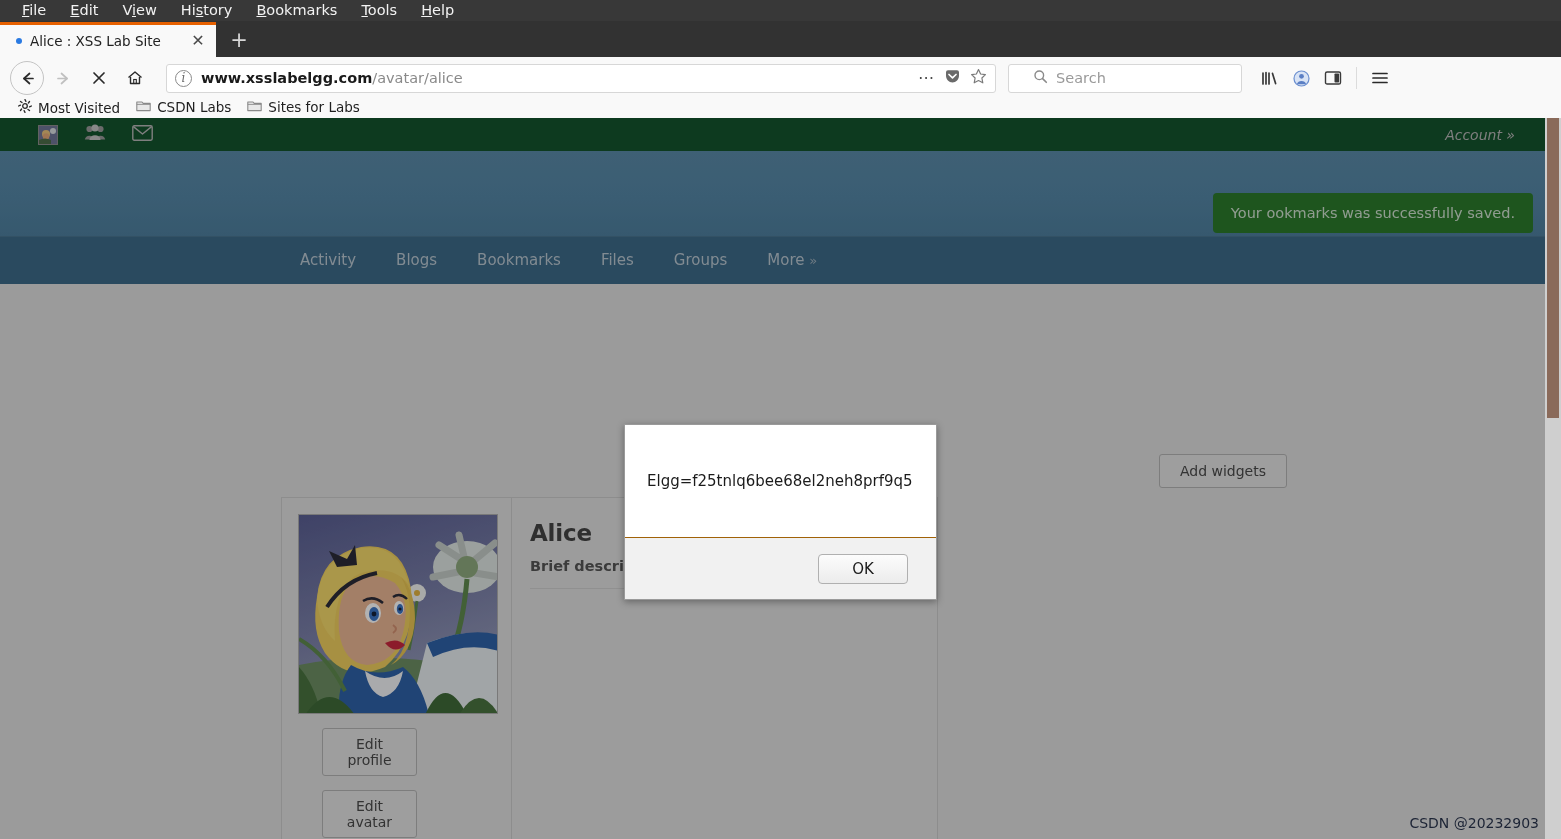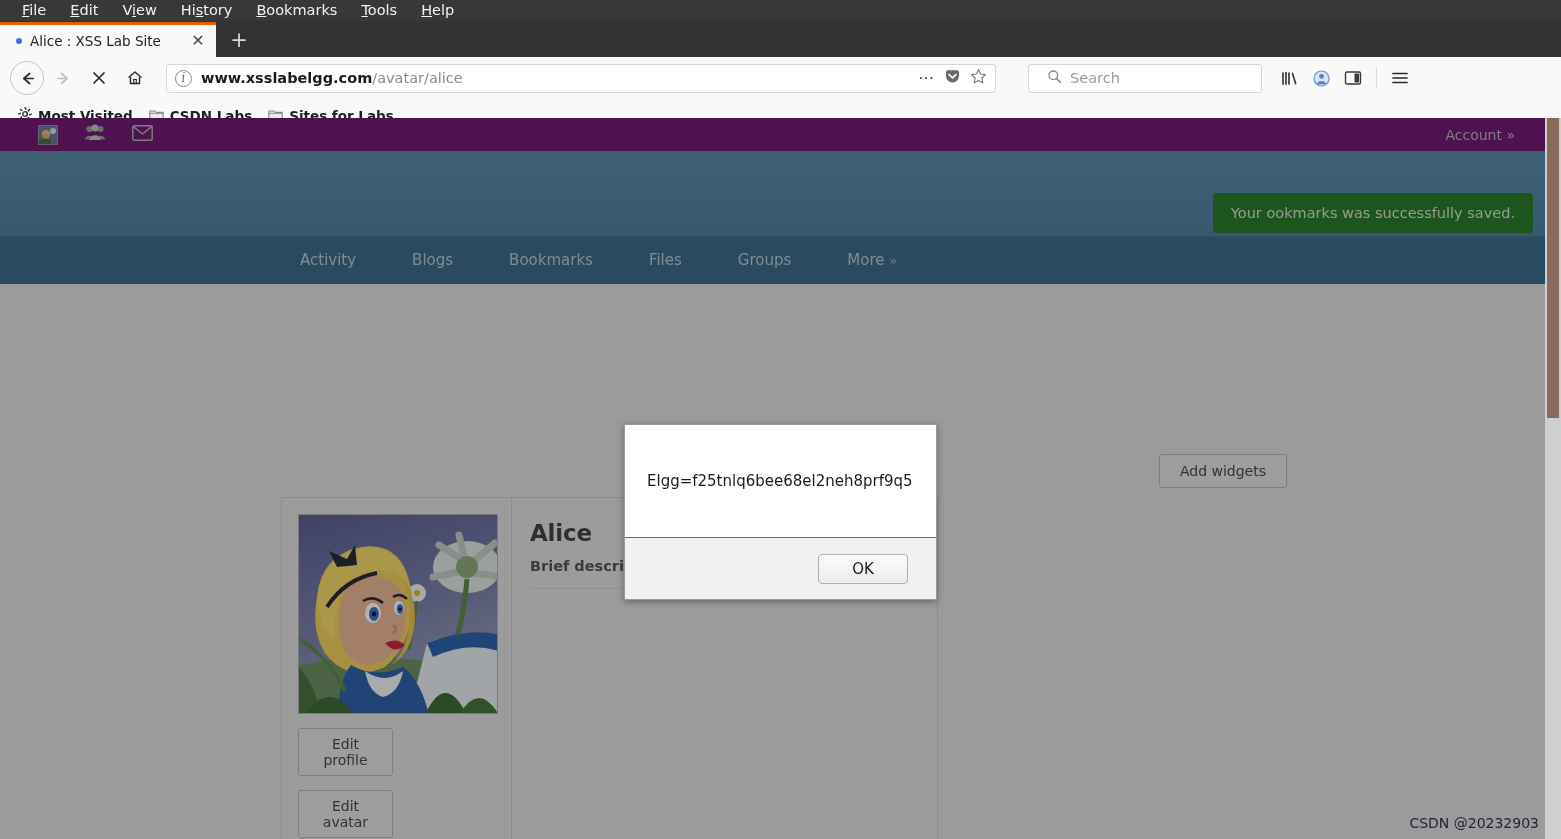--- a/index.html
+++ b/index.html
@@ -76,32 +76,32 @@
     justify-content: center; font-style: italic; font-family: "DejaVu Serif", serif;
     flex: none; margin-right: 9px;
   }
   .url-text { font-size: 14.5px; color: #8a8a8a; white-space: nowrap; }
   .url-text b { color: #1a1a1a; font-weight: 700; }
   .url-icons { display: flex; align-items: center; gap: 9px; margin-left: auto; flex: none; }
   .ellipsis-ic { color: #4a4a4a; font-size: 16px; letter-spacing: 1px; line-height: 0.6; }
 
   .searchbar {
     width: 234px; height: 29px; background: #fff; border: 1px solid #d7d7d7;
-    border-radius: 3px; display: flex; align-items: center; padding: 0 18px;
-    margin-left: 24px; flex: none;
+    border-radius: 3px; display: flex; align-items: center; padding: 0 24px;
+    margin-left: 4px; flex: none;
   }
   .search-ph { font-size: 14.5px; color: #9a9a9a; margin-left: 8px; }
 
   .chrome-right { display: flex; align-items: center; gap: 2px; margin-left: 10px; }
   .chrome-right .nav-btn { width: 30px; }
   .chrome-sep { width: 1px; height: 22px; background: #dcdcdc; margin: 0 6px; }
 
   .bookmarkbar {
-    height: 26px; background: #f9f9f9; display: flex; align-items: flex-end;
-    padding-left: 10px; gap: 0; border-bottom: 1px solid #d4d0c8; font-weight: bold;
+    height: 26px; background: #f9f9f9; display: flex; align-items: flex-start;
+    padding-left: 10px; gap: 0; border-bottom: 1px solid #d4d0c8;
   }
   .bm {
     display: flex; align-items: center; gap: 6px; padding: 0 8px;
     font-size: 13.5px; color: #1f1f1f; white-space: nowrap;
   }
 
   
   .viewport {
     position: absolute; top: 118px; left: 0;
     width: 1561px; height: 721px; overflow: hidden;
@@ -111,22 +111,22 @@
     position: absolute; top: 0; left: 0; width: 1545px; height: 721px;
     background: #dedede;
   }
   
   .dim {
     position: absolute; inset: 0; background: rgba(0,0,0,0.30);
     z-index: 50; pointer-events: none;
   }
 
   .elgg-topbar {
-    height: 33px; background: #701a75; display: flex; align-items: center;
-    padding: 0 14px; position: relative;
+    height: 33px; background: #14532d; display: flex; align-items: center;
+    padding: 0 14px; position: relative; font-style: italic;
   }
   .tb-icons { display: flex; align-items: center; gap: 26px; margin-left: 24px; }
   .tb-avatar {
     width: 20px; height: 20px; border: 1px solid #8d8d8d; overflow: hidden;
     display: block;
   }
   .tb-account {
     margin-left: auto; color: #b6b6b6; font-size: 14px; padding-right: 16px;
   }
 
@@ -143,21 +143,21 @@
     letter-spacing: 0.5px;
   }
   .success-msg {
     position: absolute; right: 12px; top: 42px;
     background: #2b7a2b; color: #cfe0cf; font-size: 14.5px;
     padding: 12px 18px; border-radius: 4px; white-space: nowrap;
   }
 
   .elgg-nav {
     height: 48px; background: #3d6a88; display: flex; align-items: center;
-    padding-left: 280px; gap: 16px;
+    padding-left: 280px; gap: 0;
     box-shadow: inset 0 1px 0 rgba(255,255,255,0.07);
   }
   .elgg-nav a {
     color: #b9c7d1; font-size: 15px; padding: 0 20px; white-space: nowrap;
   }
   .elgg-nav a .chev { color: #9fb0bd; font-size: 13px; }
 
   .elgg-body { position: relative; height: 588px; background: #dedede; }
 
   .add-widgets {
@@ -175,21 +175,21 @@
   .profile-left {
     width: 230px; border-right: 1px solid #cacaca; padding: 16px;
   }
   .avatar-box {
     width: 200px; height: 200px; border: 1px solid #aeaeae; overflow: hidden;
     background: #6b6f9b;
   }
   .pbtn {
     display: block; width: 95px; margin-top: 14px;
     background: #e2e2e2; border: 1px solid #b4b4b4; border-radius: 3px;
-    color: #4a4a4a; font-size: 14px; padding: 7px 10px; text-align: center;
+    color: #4a4a4a; font-size: 14px; padding: 7px 10px; text-align: center; margin-left: 24px;
   }
   .profile-right { flex: 1; padding: 22px 18px; }
   .pname {
     font-size: 23px; font-weight: 700; color: #444; letter-spacing: -0.2px;
   }
   .pdesc {
     font-size: 14.5px; font-weight: 700; color: #555; margin-top: 12px;
   }
   .pdivider { height: 1px; background: #cfcfcf; margin-top: 14px; }
 

